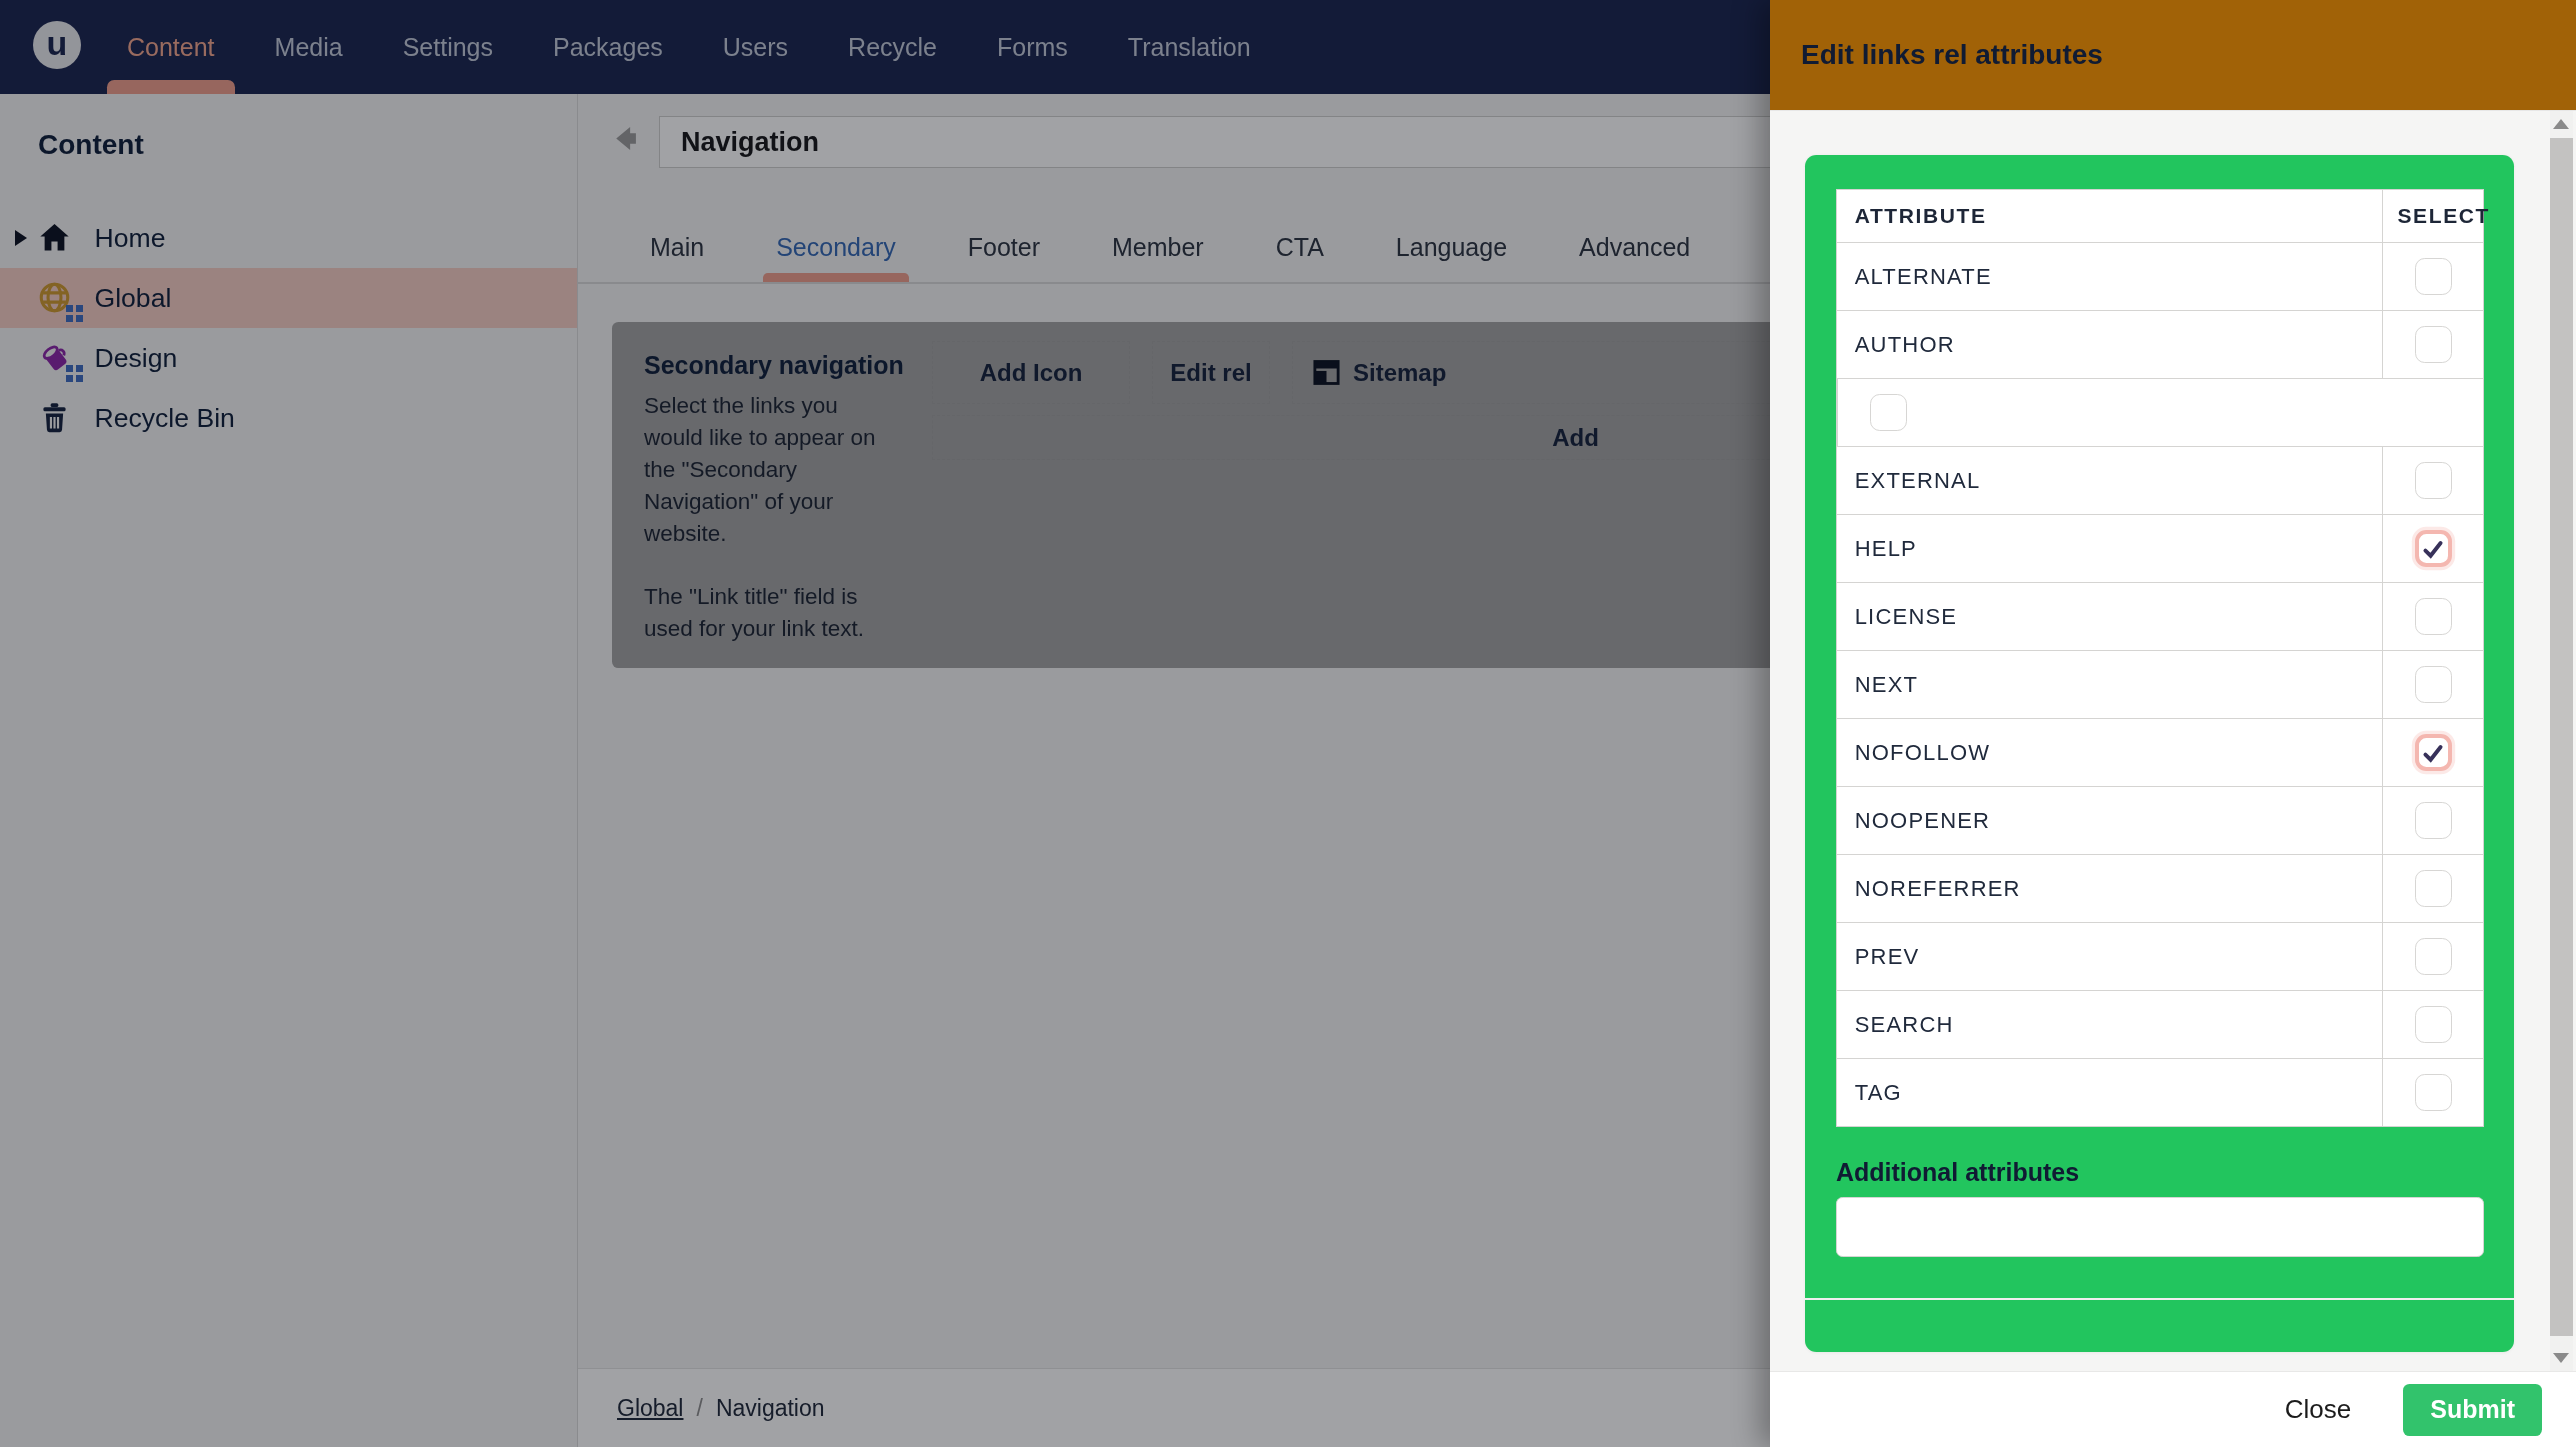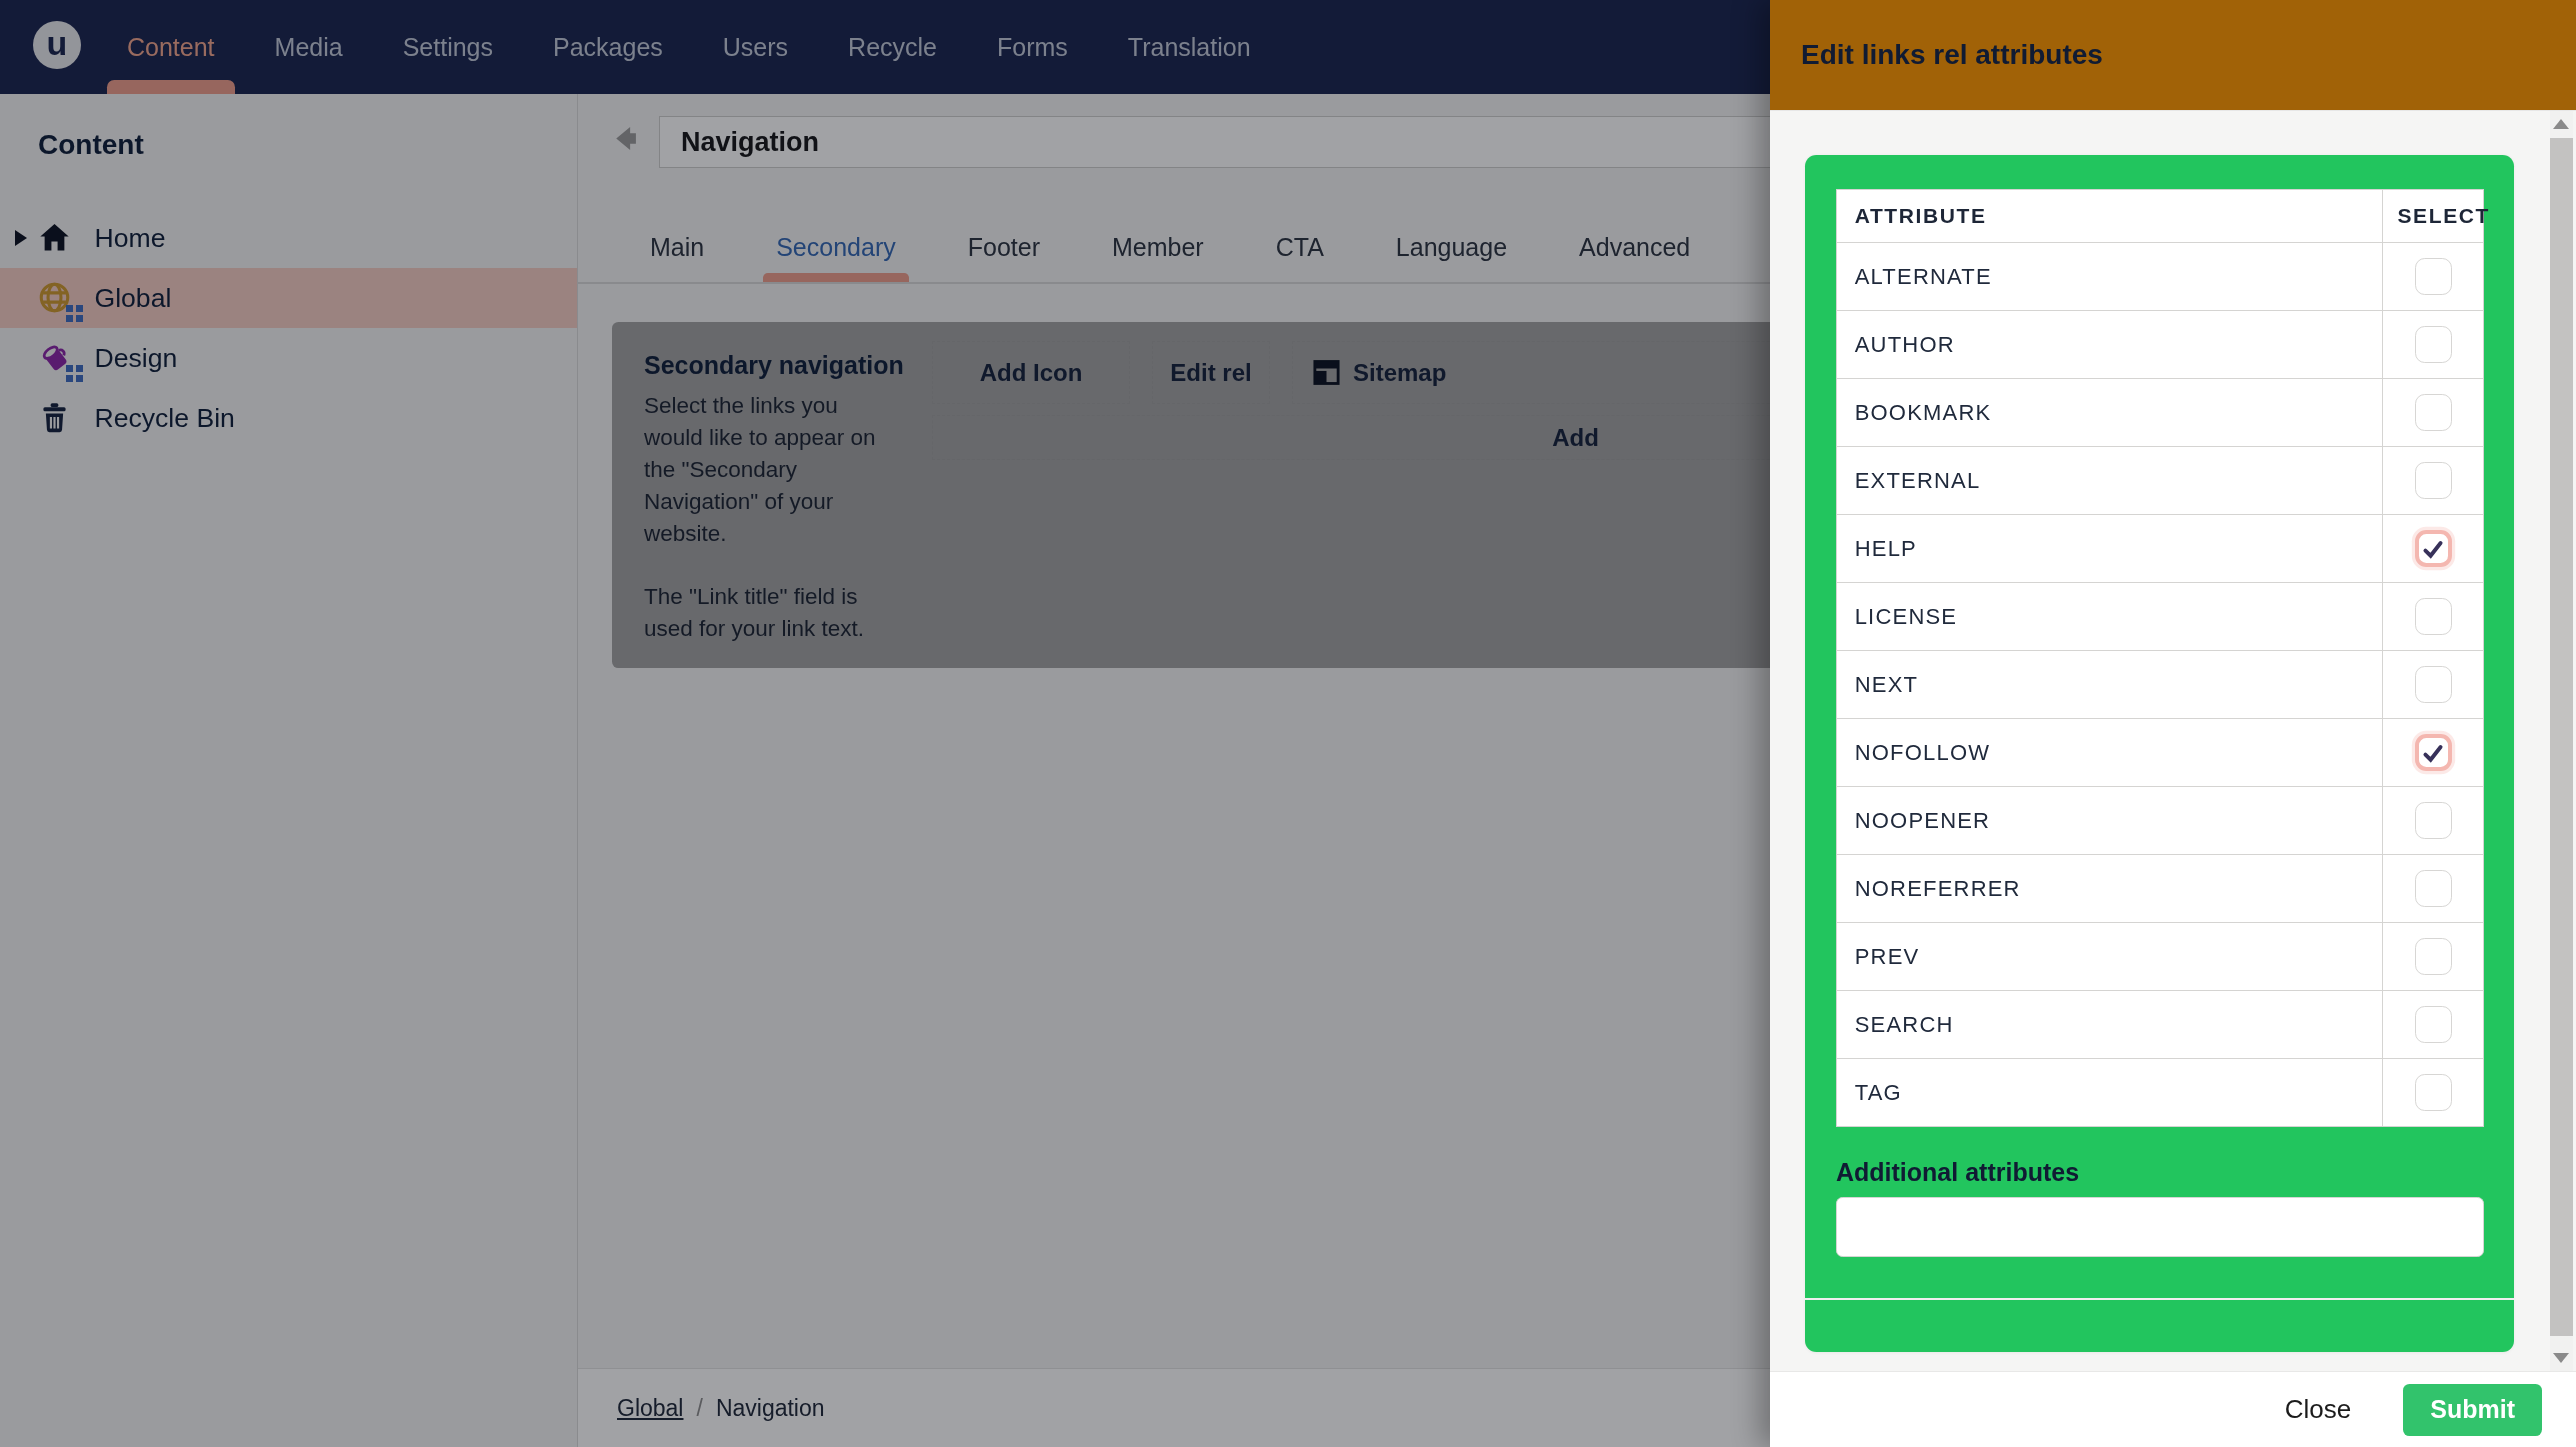--- a/index.html
+++ b/index.html
@@ -310,21 +310,20 @@
               </div>
               <div class="t-row">
                 <div class="t-cell-label">AUTHOR</div>
                 <div class="t-cell-select">
                   <span class="checkbox">
                     
                   </span>
                 </div>
               </div>
               <div class="t-row">
-                <div class="t-cell-label">BOOKMARK</div>
                 <div class="t-cell-select">
                   <span class="checkbox">
                     
                   </span>
                 </div>
               </div>
               <div class="t-row">
                 <div class="t-cell-label">EXTERNAL</div>
                 <div class="t-cell-select">
                   <span class="checkbox">

